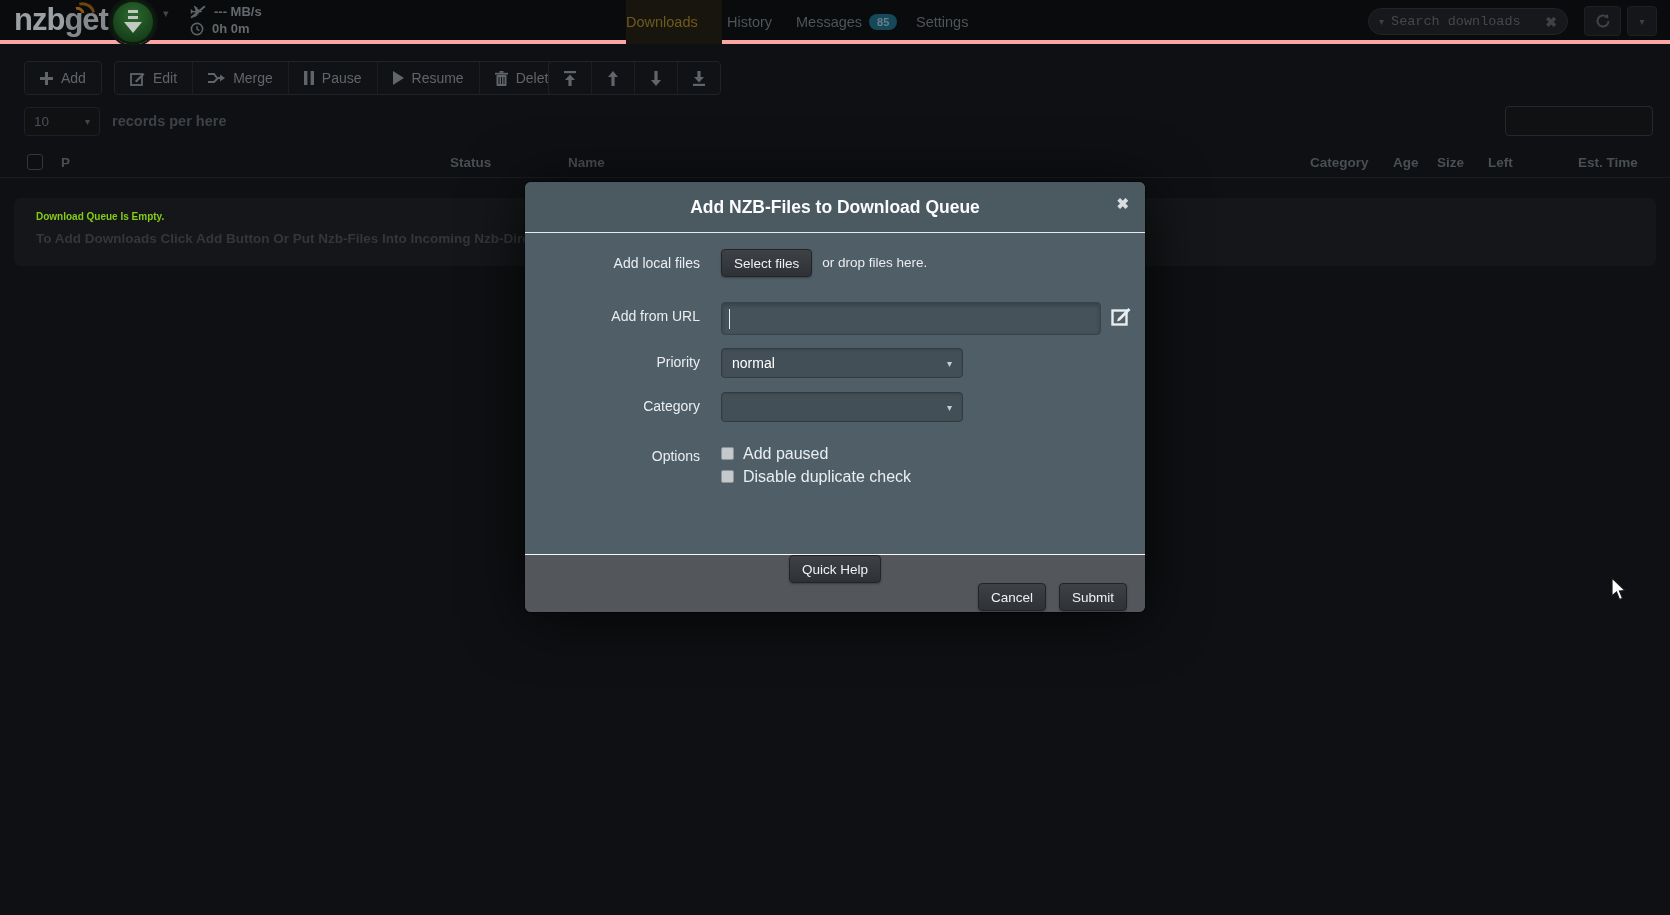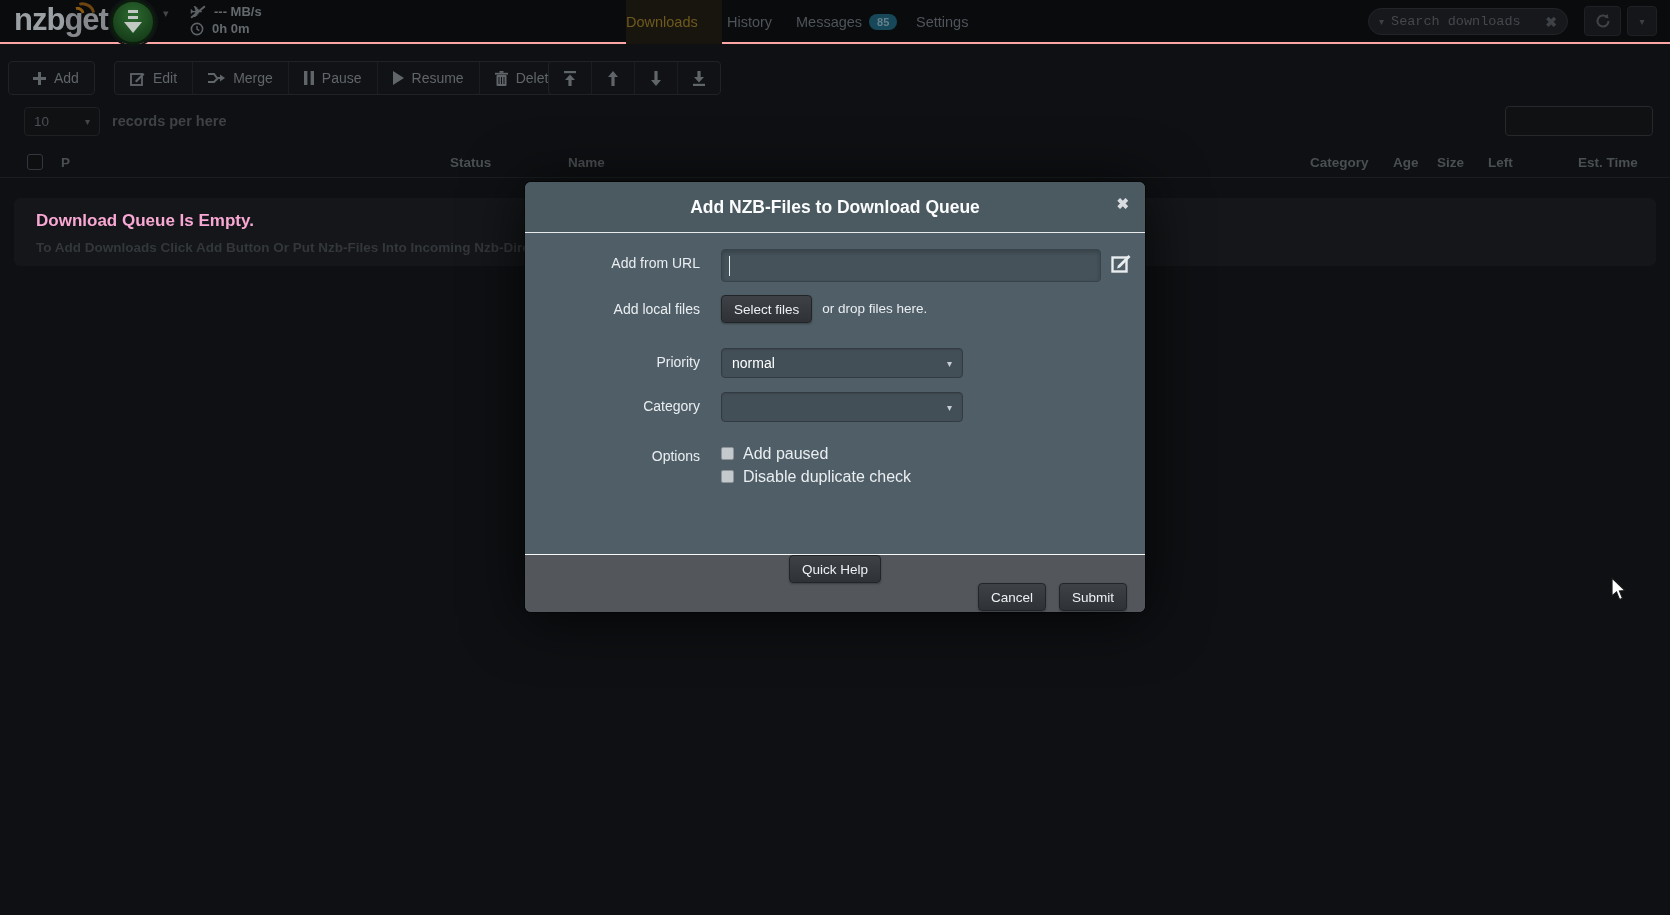--- a/index.html
+++ b/index.html
@@ -1,21 +1,21 @@
 <!DOCTYPE html>
 <html><head>
 <meta charset="utf-8">
 <style>
   * { margin:0; padding:0; box-sizing:border-box; }
   html,body { background:#000; }
   body { font-family:"Liberation Sans", sans-serif; }
   #screen { position:relative; width:1670px; height:915px; background:#0e1013; overflow:hidden; }
 
   
-  .navbar { position:absolute; left:0; top:0; width:1670px; height:44px; background:#0a0b0d; border-bottom:2px solid #fca5a5; }
+  .navbar { position:absolute; left:0; top:0; width:1670px; height:44px; background:#0a0b0d; border-bottom:4px solid #fca5a5; }
   .logo { position:absolute; left:14px; top:2px; font-size:31px; font-weight:bold; letter-spacing:-1px; }
   .logo .lp { color:#9aa0a4; } .logo .ls { color:#85898d; }
   .wifi-arc { position:absolute; border:solid #8a5a12; border-width:3px 3px 0 0; border-radius:0 100% 0 0; transform:rotate(-12deg); }
   .arc1 { left:62px; top:4px; width:8px; height:8px; }
   .arc2 { left:66px; top:-1px; width:14px; height:13px; border-color:#6d4510; }
   .logo-btn { position:absolute; left:110px; top:-1px; width:46px; height:46px; border-radius:50%;
     background:radial-gradient(circle at 50% 35%, #2d6a30, #173f1a 75%); border:3px solid #0c1d0e; box-shadow:0 0 0 2px #101316; z-index:5; }
   .logo-caret { position:absolute; left:163px; top:7px; color:#43474b; font-size:11px; }
   .statline { position:absolute; left:190px; top:3px; width:170px; color:#64696d; font-size:13px; font-weight:bold; }
   .statrow { display:flex; align-items:center; height:17px; gap:8px; }
@@ -37,42 +37,42 @@
   .iconbtn { position:absolute; top:6px; height:30px; background:#141619; border:1px solid #1e2124; border-radius:4px;
     display:flex; align-items:center; justify-content:center; }
   .refresh-btn { left:1584px; width:37px; }
   .navdrop-btn { left:1627px; width:30px; color:#3c4043; font-size:10px; }
 
   
   .btn-group { position:absolute; top:61px; height:34px; display:flex; background:#101216; border:1px solid #1f2226; border-radius:4px; overflow:hidden; }
   .tbtn { display:flex; align-items:center; gap:8px; padding:0 15px; color:#60656a; font-size:14px; border-right:1px solid #1b1e21; }
   .tbtn:last-child { border-right:none; }
   .tbtn svg { display:block; }
-  .g-add { left:8px;padding-left:9px; } .g-edit { left:114px; } .g-move { left:548px; }
+  .g-add { left:24px; } .g-edit { left:114px; } .g-move { left:548px; }
   .g-move .tbtn { padding:0 14px; }
 
   
   .records-select { position:absolute; left:24px; top:107px; width:76px; height:29px; background:#0f1113; border:1px solid #1e2124;
     border-radius:4px; display:flex; align-items:center; justify-content:space-between; padding:0 9px; color:#4b5054; font-size:13.5px; }
   .records-select .caret { font-size:10px; color:#43474b; }
   .records-label { position:absolute; left:112px; top:113px; color:#3e4246; font-size:14.5px; font-weight:bold; }
   .pager { position:absolute; left:1505px; top:106px; height:30px; display:flex; border:1px solid #26292c; border-radius:4px; background:#0f1113; overflow:hidden; }
   .pager .pbtn { display:flex; align-items:center; justify-content:center; width:73px; color:#3b4044; font-size:10px;margin-top:36px; }
   .pager .pbtn:first-child { border-right:1px solid #26292c; }
 
   
   .thead { position:absolute; left:0; top:148px; width:1670px; height:30px; border-bottom:1px solid #1b1e21; }
   .th { position:absolute; top:7px; color:#4a4f53; font-size:13.5px; font-weight:bold; }
   .th-check { position:absolute; left:27px; top:6px; width:16px; height:16px; appearance:none; background:#0d0f11; border:1px solid #33373b; border-radius:3px; }
   .th-p { left:61px; } .th-status { left:450px; } .th-name { left:568px; } .th-category { left:1310px; }
   .th-age { left:1393px; } .th-size { left:1437px; } .th-left { left:1480px;margin-left:8px; } .th-est { left:1578px; }
 
   
   .empty-panel { position:absolute; left:14px; top:198px; width:1642px; height:68px; background:#141619; border-radius:6px; padding:13px 22px; }
-  .empty-title { color:#f9a8d4; font-size:17px; font-weight:bold; }
+  .empty-title { color:#84cc16; font-size:10px; font-weight:bold; }
   .empty-sub { margin-top:9px; color:#33373b; font-size:13.5px; font-weight:bold; white-space:nowrap; overflow:hidden; }
 
   
   .modal { position:absolute; left:525px; top:182px; width:620px; height:430px; border-radius:6px; z-index:10;
     box-shadow:0 5px 60px rgba(0,0,0,.75), 0 0 0 1px rgba(0,0,0,.35); background:#505e67; }
   .modal-header { height:51px; background:#4b5961; border-bottom:1px solid #e8eaec; border-radius:6px 6px 0 0;
     display:flex; align-items:center; justify-content:center; position:relative; }
   .modal-title { color:#fbfcfd; font-size:17.5px; font-weight:bold; }
   .modal-close { position:absolute; right:16px; top:13px; color:#d9dde0; font-size:15px; font-weight:bold; }
   .modal-body { padding:16px 0 0 0; }
@@ -277,36 +277,36 @@
   </div>
 
   <div class="modal">
     <div class="modal-header">
       <span class="modal-title">Add NZB-Files to Download Queue</span>
       <span class="modal-close">✖</span>
     </div>
 
     <div class="modal-body">
 
+      <div class="mrow mb-local">
+        <div class="mlabel">Add local files</div>
+        <div class="mbtn">Select files</div>
+        <div class="drop-hint">or drop files here.</div>
+      </div>
+
       <div class="mrow mb-url">
         <div class="mlabel">Add from URL</div>
         <div class="url-wrap">
           <input type="text" value="" style="">
           <span class="caret-bar"></span>
         </div>
         <svg class="url-edit" width="21" height="21" viewBox="0 0 21 21">
           <rect x="1.5" y="4.5" width="14" height="14" fill="none" stroke="#e8edf0" stroke-width="2.4"></rect>
           <path d="M7 12.5L17.5 2l2 2L9 14.5l-3 1z" fill="#e8edf0"></path>
         </svg>
-      </div>
-
-      <div class="mrow mb-local">
-        <div class="mlabel">Add local files</div>
-        <div class="mbtn">Select files</div>
-        <div class="drop-hint">or drop files here.</div>
       </div>
 
       <div class="mrow mb-pri">
         <div class="mlabel">Priority</div>
         <div class="mselect">
           <span class="sel-val">normal</span>
           <span class="caret">▾</span>
         </div>
       </div>
 

